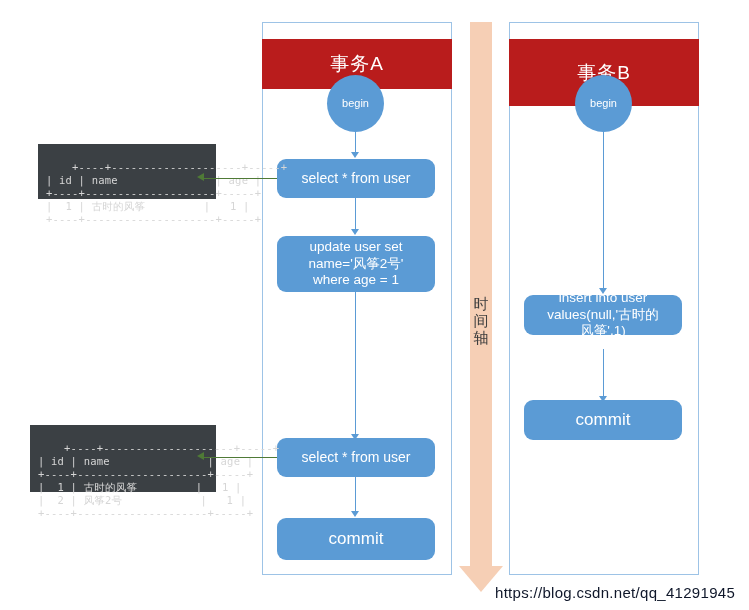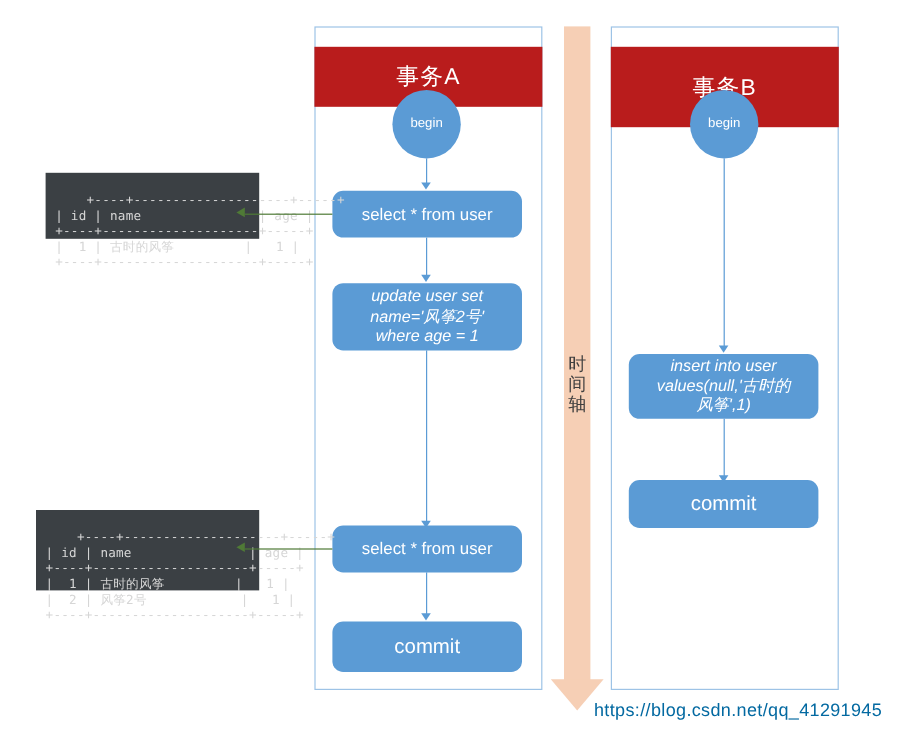--- a/index.html
+++ b/index.html
@@ -58,21 +58,20 @@
   .node.begin {
     border-radius: 50%;
     font-size: 11px;
     padding: 0;
   }
   .node.sql {
     font-size: 14px;
   }
   .node.sql-multi {
     font-size: 13.5px;
-    font-style: italic;
   }
   .node.commit {
     font-size: 17px;
   }
 
   
   .conn {
     position: absolute;
     background: #5b9bd5;
     width: 1.6px;
@@ -146,21 +145,21 @@
     text-align: center;
     width: 18px;
   }
   .timeline-label span {
     display: block;
   }
 
   
   .watermark {
     position: absolute;
-    color: #0369a1;
+    color: #0f172a;
     font-size: 15px;
     letter-spacing: 0.3px;
     white-space: nowrap;
   }
 </style>
 </head>
 <body>
 
 <div class="stage">
 
@@ -208,21 +207,21 @@
     </div>
   </div>
 
   <div class="node begin" style="left:575px; top:75px; width:57px; height:57px;">
     <span>begin</span>
   </div>
 
   <div class="conn" style="left:602.5px; top:132px; height:158px;"></div>
   <div class="conn-head" style="left:599px; top:288px;"></div>
 
-  <div class="node sql-multi" style="left:524px; top:295px; width:158px; height:54px;">
+  <div class="node sql-multi" style="left:524px; top:295px; width:158px; height:40px;">
     <span>insert into user values(null,'古时的风筝',1)</span>
   </div>
 
   <div class="conn" style="left:602.5px; top:349px; height:49px;"></div>
   <div class="conn-head" style="left:599px; top:396px;"></div>
 
   <div class="node commit" style="left:524px; top:400px; width:158px; height:40px;">
     <span>commit</span>
   </div>
 

